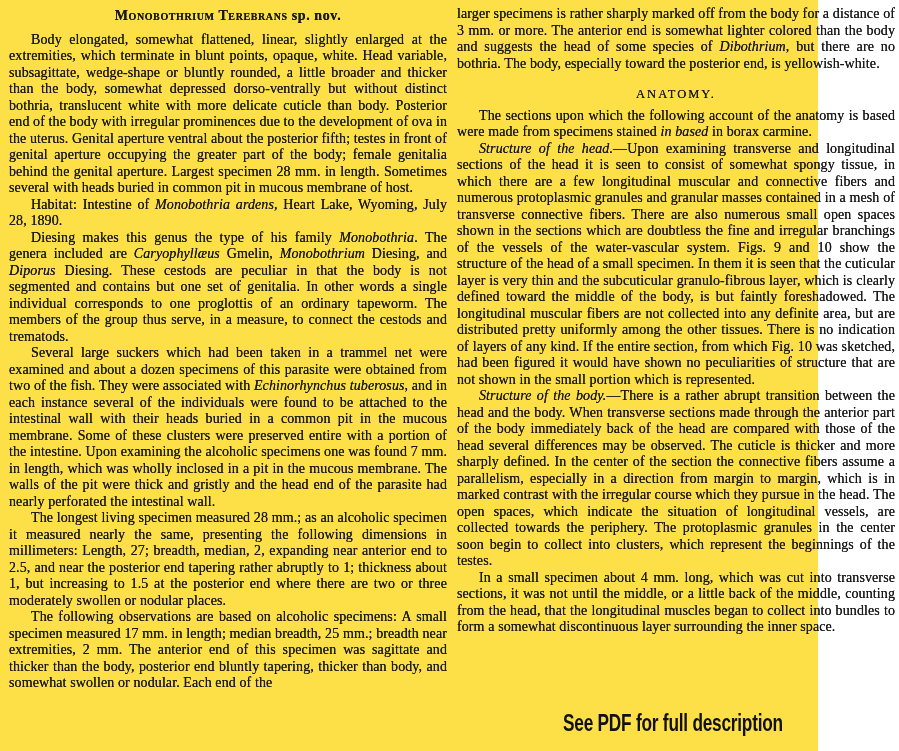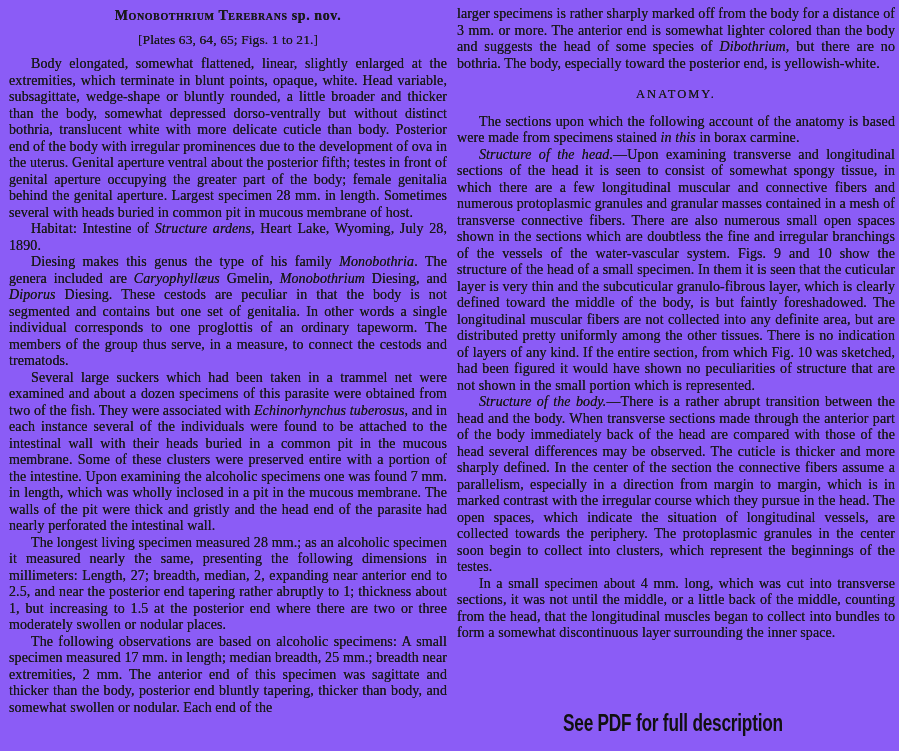--- a/index.html
+++ b/index.html
@@ -3,24 +3,24 @@
 <meta charset="utf-8">
 <style>
   html, body {
     margin: 0; padding: 0;
     width: 899px; height: 751px;
     background: #ffffff;
     overflow: hidden;
   }
   .page {
     position: relative;
-    width: 899px; height: 751px;
+    width: 818px; height: 751px;
     font-family: "Liberation Serif", "DejaVu Serif", serif;
     color: #1a1a1a;
-    background: #8b5cf6;
+    background: #fde047;
   }
   .col {
     position: absolute;
     top: 6px;
     width: 438px;
     text-align: justify;
     font-size: 14px;
     line-height: 16.5px;
     letter-spacing: 0.1px;
     text-shadow: 0 0 0.4px currentColor; 
@@ -46,21 +46,21 @@
     margin: 0;
     text-indent: 22px;
     font-family: Liberation Serif, serif;
   }
   .para.noindent { text-indent: 0; }
   .para em { font-style: italic; }
   .anatomy-heading {
     text-align: center;
     font-size: 12.5px;
     letter-spacing: 2px;
-    margin: 14px 0 11px 0;
+    margin: 14px 0 5px 0;
     text-indent: 0;
   }
   .overlay-note {
     position: absolute;
     left: 563px;
     top: 710px;
     font-family: "Liberation Sans", "DejaVu Sans", sans-serif;
     font-weight: bold;
     font-size: 23px;
     color: #111111;
@@ -70,38 +70,37 @@
     letter-spacing: -0.3px;
   }
 </style>
 </head>
 <body>
 
 <div class="page">
 
   <div class="col col-left">
     <div class="doc-title"><span class="sc">Monobothrium Terebrans</span><span> sp. nov.</span></div>
-    <div class="plates-line">[Plates 63, 64, 65; Figs. 1 to 21.]</div>
     <div>
         <p class="para">Body elongated, somewhat flattened, linear, slightly enlarged at the extremities, which terminate in blunt points, opaque, white.  Head variable, subsagittate, wedge-shape or bluntly rounded, a little broader and thicker than the body, somewhat depressed dorso-ventrally but without distinct bothria, translucent white with more delicate cuticle than body.  Posterior end of the body with irregular prominences due to the development of ova in the uterus.  Genital aperture ventral about the posterior fifth; testes in front of genital aperture occupying the greater part of the body; female genitalia behind the genital aperture.  Largest specimen 28 mm. in length.  Sometimes several with heads buried in common pit in mucous membrane of host.</p>
-        <p class="para">Habitat:  Intestine of <em>Structure ardens</em>, Heart Lake, Wyoming, July 28, 1890.</p>
+        <p class="para">Habitat:  Intestine of <em>Monobothria ardens</em>, Heart Lake, Wyoming, July 28, 1890.</p>
         <p class="para">Diesing makes this genus the type of his family <em>Monobothria</em>.  The genera included are <em>Caryophyllæus</em> Gmelin, <em>Monobothrium</em> Diesing, and <em>Diporus</em> Diesing.  These cestods are peculiar in that the body is not segmented and contains but one set of genitalia.  In other words a single individual corresponds to one proglottis of an ordinary tapeworm.  The members of the group thus serve, in a measure, to connect the cestods and trematods.</p>
         <p class="para">Several large suckers which had been taken in a trammel net were examined and about a dozen specimens of this parasite were obtained from two of the fish.  They were associated with <em>Echinorhynchus tuberosus</em>, and in each instance several of the individuals were found to be attached to the intestinal wall with their heads buried in a common pit in the mucous membrane.  Some of these clusters were preserved entire with a portion of the intestine.  Upon examining the alcoholic specimens one was found 7 mm. in length, which was wholly inclosed in a pit in the mucous membrane.  The walls of the pit were thick and gristly and the head end of the parasite had nearly perforated the intestinal wall.</p>
         <p class="para">The longest living specimen measured 28 mm.; as an alcoholic specimen it measured nearly the same, presenting the following dimensions in millimeters: Length, 27; breadth, median, 2, expanding near anterior end to 2.5, and near the posterior end tapering rather abruptly to 1; thickness about 1, but increasing to 1.5 at the posterior end where there are two or three moderately swollen or nodular places.</p>
         <p class="para">The following observations are based on alcoholic specimens: A small specimen measured 17 mm. in length; median breadth, 25 mm.; breadth near extremities, 2 mm.  The anterior end of this specimen was sagittate and thicker than the body, posterior end bluntly tapering, thicker than body, and somewhat swollen or nodular.  Each end of the</p>
       </div>
   </div>
 
   <div class="col col-right">
     <div>
         <p class="para noindent">larger specimens is rather sharply marked off from the body for a distance of 3 mm. or more.  The anterior end is somewhat lighter colored than the body and suggests the head of some species of <em>Dibothrium</em>, but there are no bothria.  The body, especially toward the posterior end, is yellowish-white.</p>
       </div>
     <div class="anatomy-heading">ANATOMY.</div>
     <div>
-        <p class="para">The sections upon which the following account of the anatomy is based were made from specimens stained <em>in this</em> in borax carmine.</p>
+        <p class="para">The sections upon which the following account of the anatomy is based were made from specimens stained <em>in based</em> in borax carmine.</p>
         <p class="para"><em>Structure of the head.</em>—Upon examining  transverse and longitudinal sections of the head it is seen to consist of somewhat spongy tissue, in which there are a few longitudinal muscular and connective fibers and numerous protoplasmic granules and granular masses contained in a mesh of transverse connective fibers.  There are also numerous small open spaces shown in the sections which are doubtless the fine and irregular branchings of the vessels of the water-vascular system.  Figs. 9 and 10 show the structure of the head of a small specimen.  In them it is seen that the cuticular layer is very thin and the subcuticular granulo-fibrous layer, which is clearly defined toward the middle of the body, is but faintly foreshadowed.  The longitudinal muscular fibers are not collected into any definite area, but are distributed pretty uniformly among the other tissues.  There is no indication of layers of any kind.  If the entire section, from which Fig. 10 was sketched, had been figured it would have shown no peculiarities of structure that are not shown in the small portion which is represented.</p>
         <p class="para"><em>Structure of the body.</em>—There is a rather  abrupt transition between the head and the body.  When transverse sections made through the anterior part of the body immediately back of the head are compared with those of the head several differences may be observed.  The cuticle is thicker and more sharply defined.  In the center of the section the connective fibers assume a parallelism, especially in a direction from margin to margin, which is in marked contrast with the irregular course which they pursue in the head.  The open spaces, which indicate the situation of longitudinal vessels, are collected towards the periphery.  The protoplasmic granules in the center soon begin to collect into clusters, which represent the beginnings of the testes.</p>
         <p class="para">In a small specimen about 4 mm. long, which was cut into transverse sections, it was not until the middle, or a little back of the middle, counting from the head, that the longitudinal muscles began to collect into bundles to form a somewhat discontinuous layer surrounding the inner space.</p>
       </div>
   </div>
 
   <div class="overlay-note">See PDF for full description</div>
 
 </div>
 

